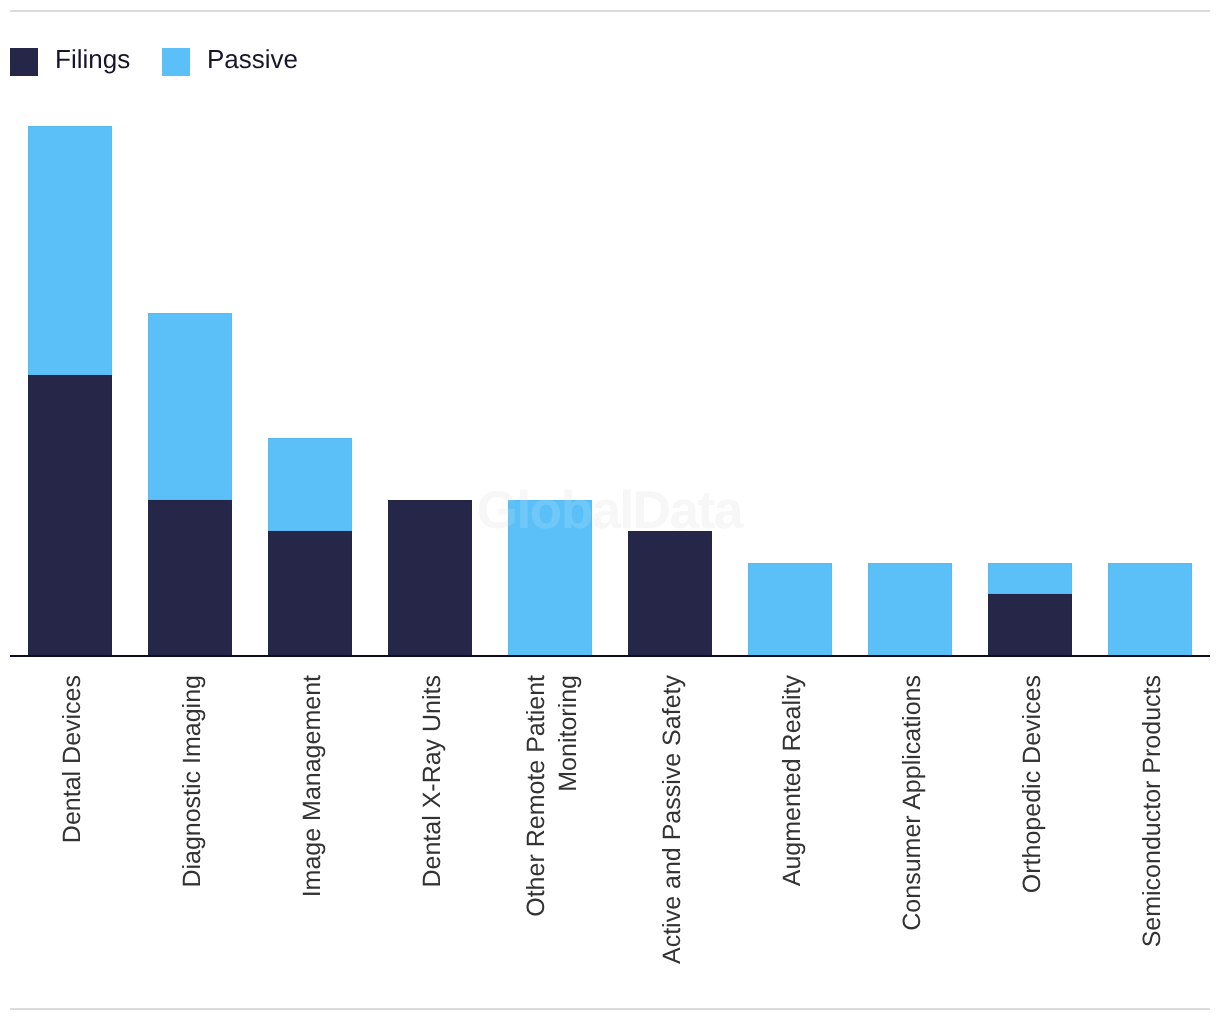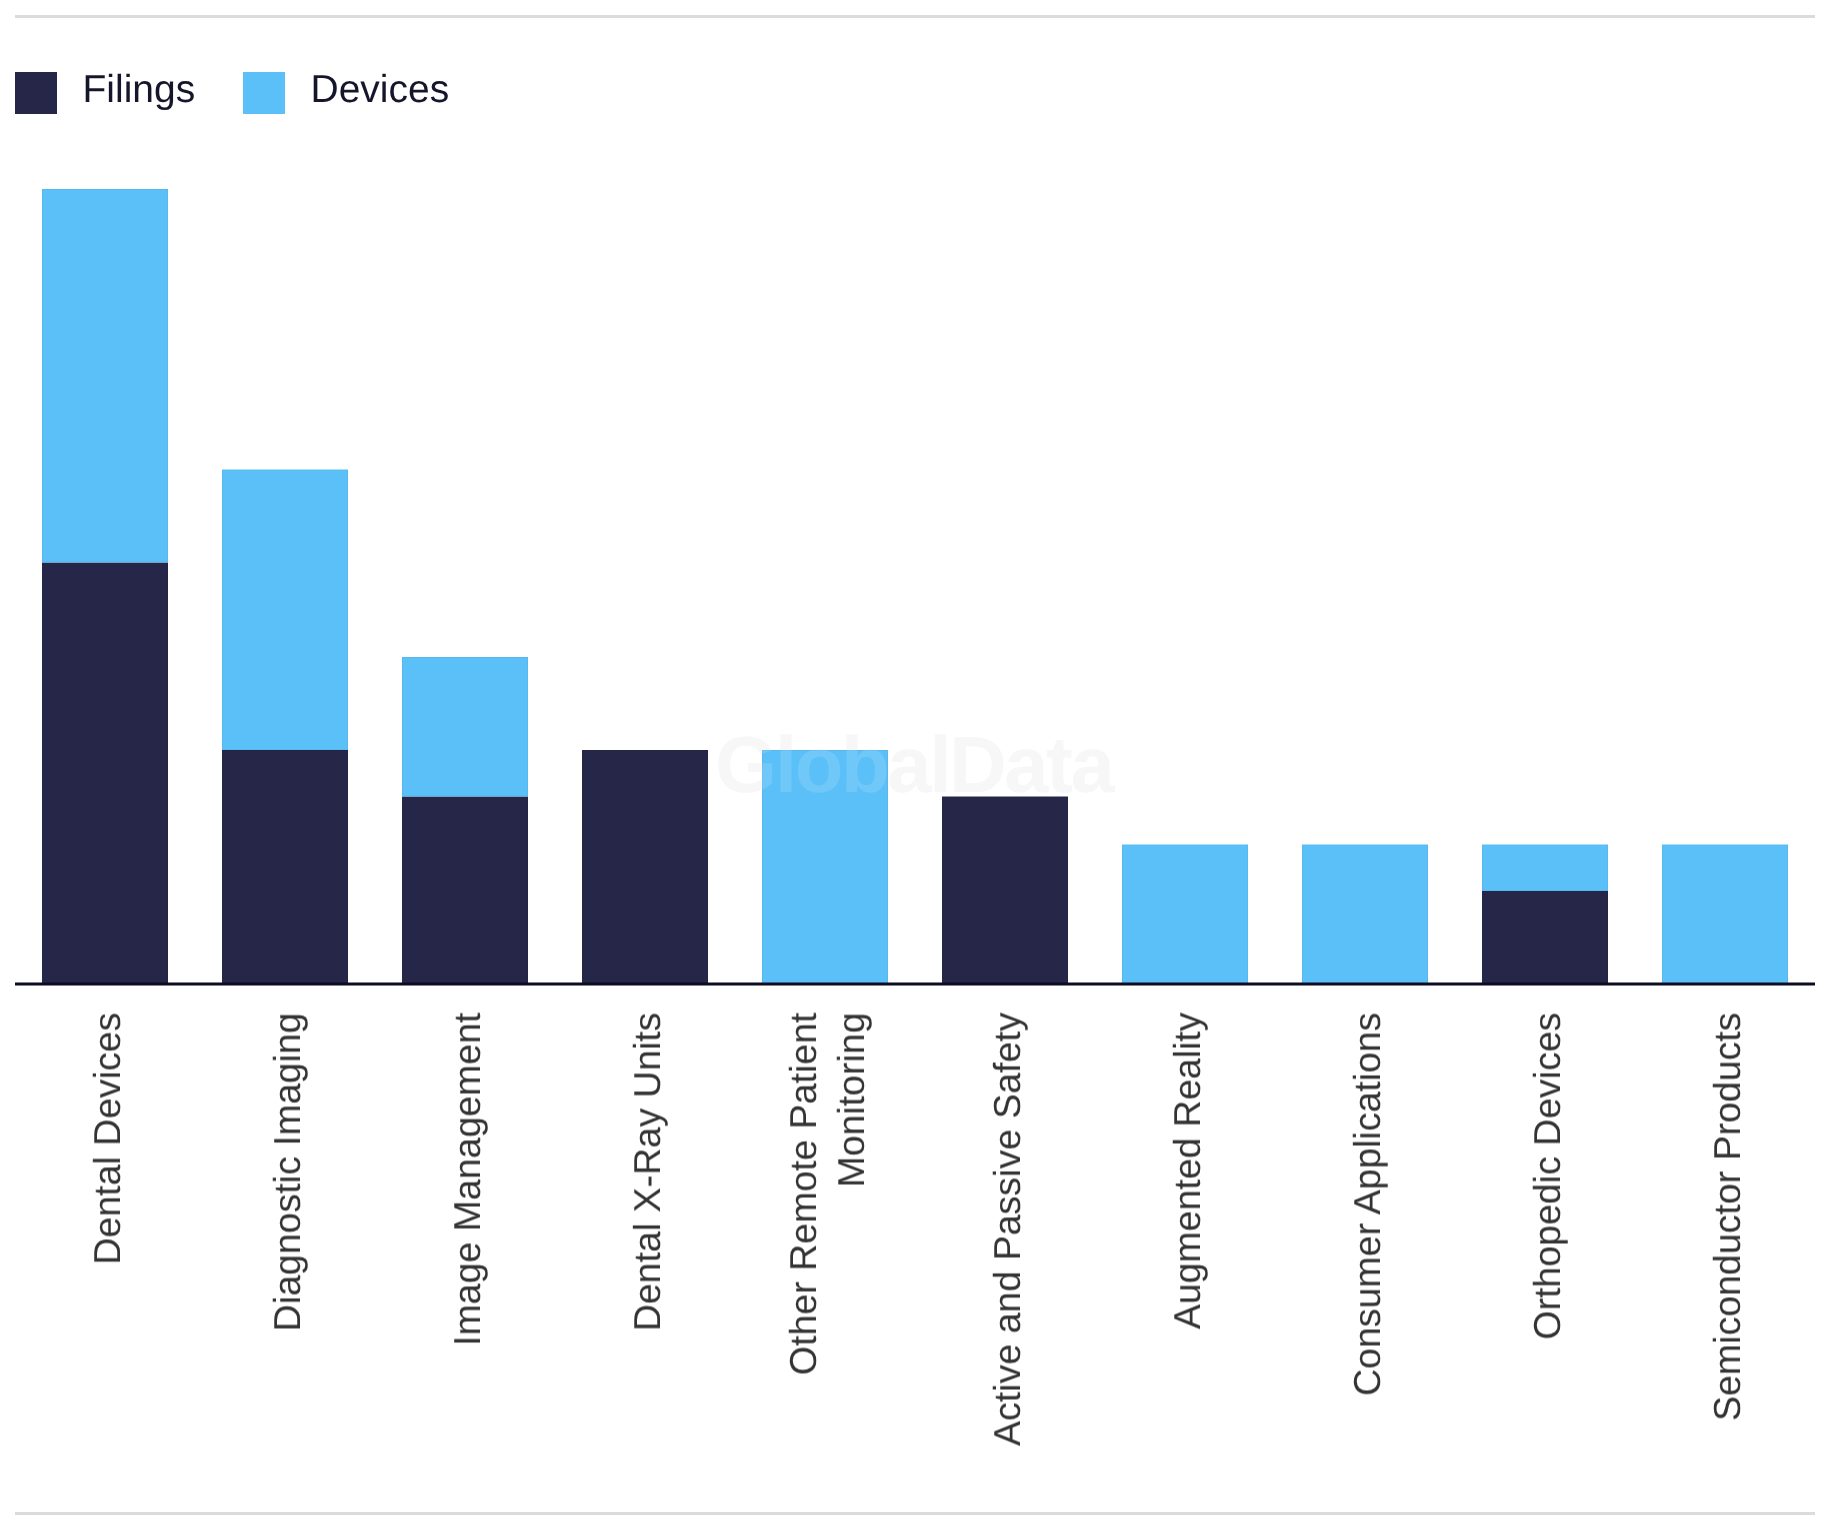--- a/index.html
+++ b/index.html
@@ -38,21 +38,21 @@
 
   <div class="rule top"></div>
 
   <div class="legend" id="legend">
       <div class="legend-item" style="left: 0px;">
         <span class="legend-swatch" style="background: rgb(38, 38, 73);"></span>
         <span class="legend-label">Filings</span>
       </div>
       <div class="legend-item" style="left: 152px;">
         <span class="legend-swatch" style="background: rgb(91, 192, 248);"></span>
-        <span class="legend-label">Devices</span>
+        <span class="legend-label">Passive</span>
       </div>
     </div>
 
   <div class="watermark wm-under">GlobalData</div>
 
   <div class="plot" id="plot">
       <div class="band" style="left: 0px;">
         <div class="bar">
           <div class="seg" style="background: rgb(38, 38, 73); height: 280.62px; top: 375.48px;"></div>
           <div class="seg" style="background: rgb(91, 192, 248); height: 249.44px; top: 126.04px;"></div>

